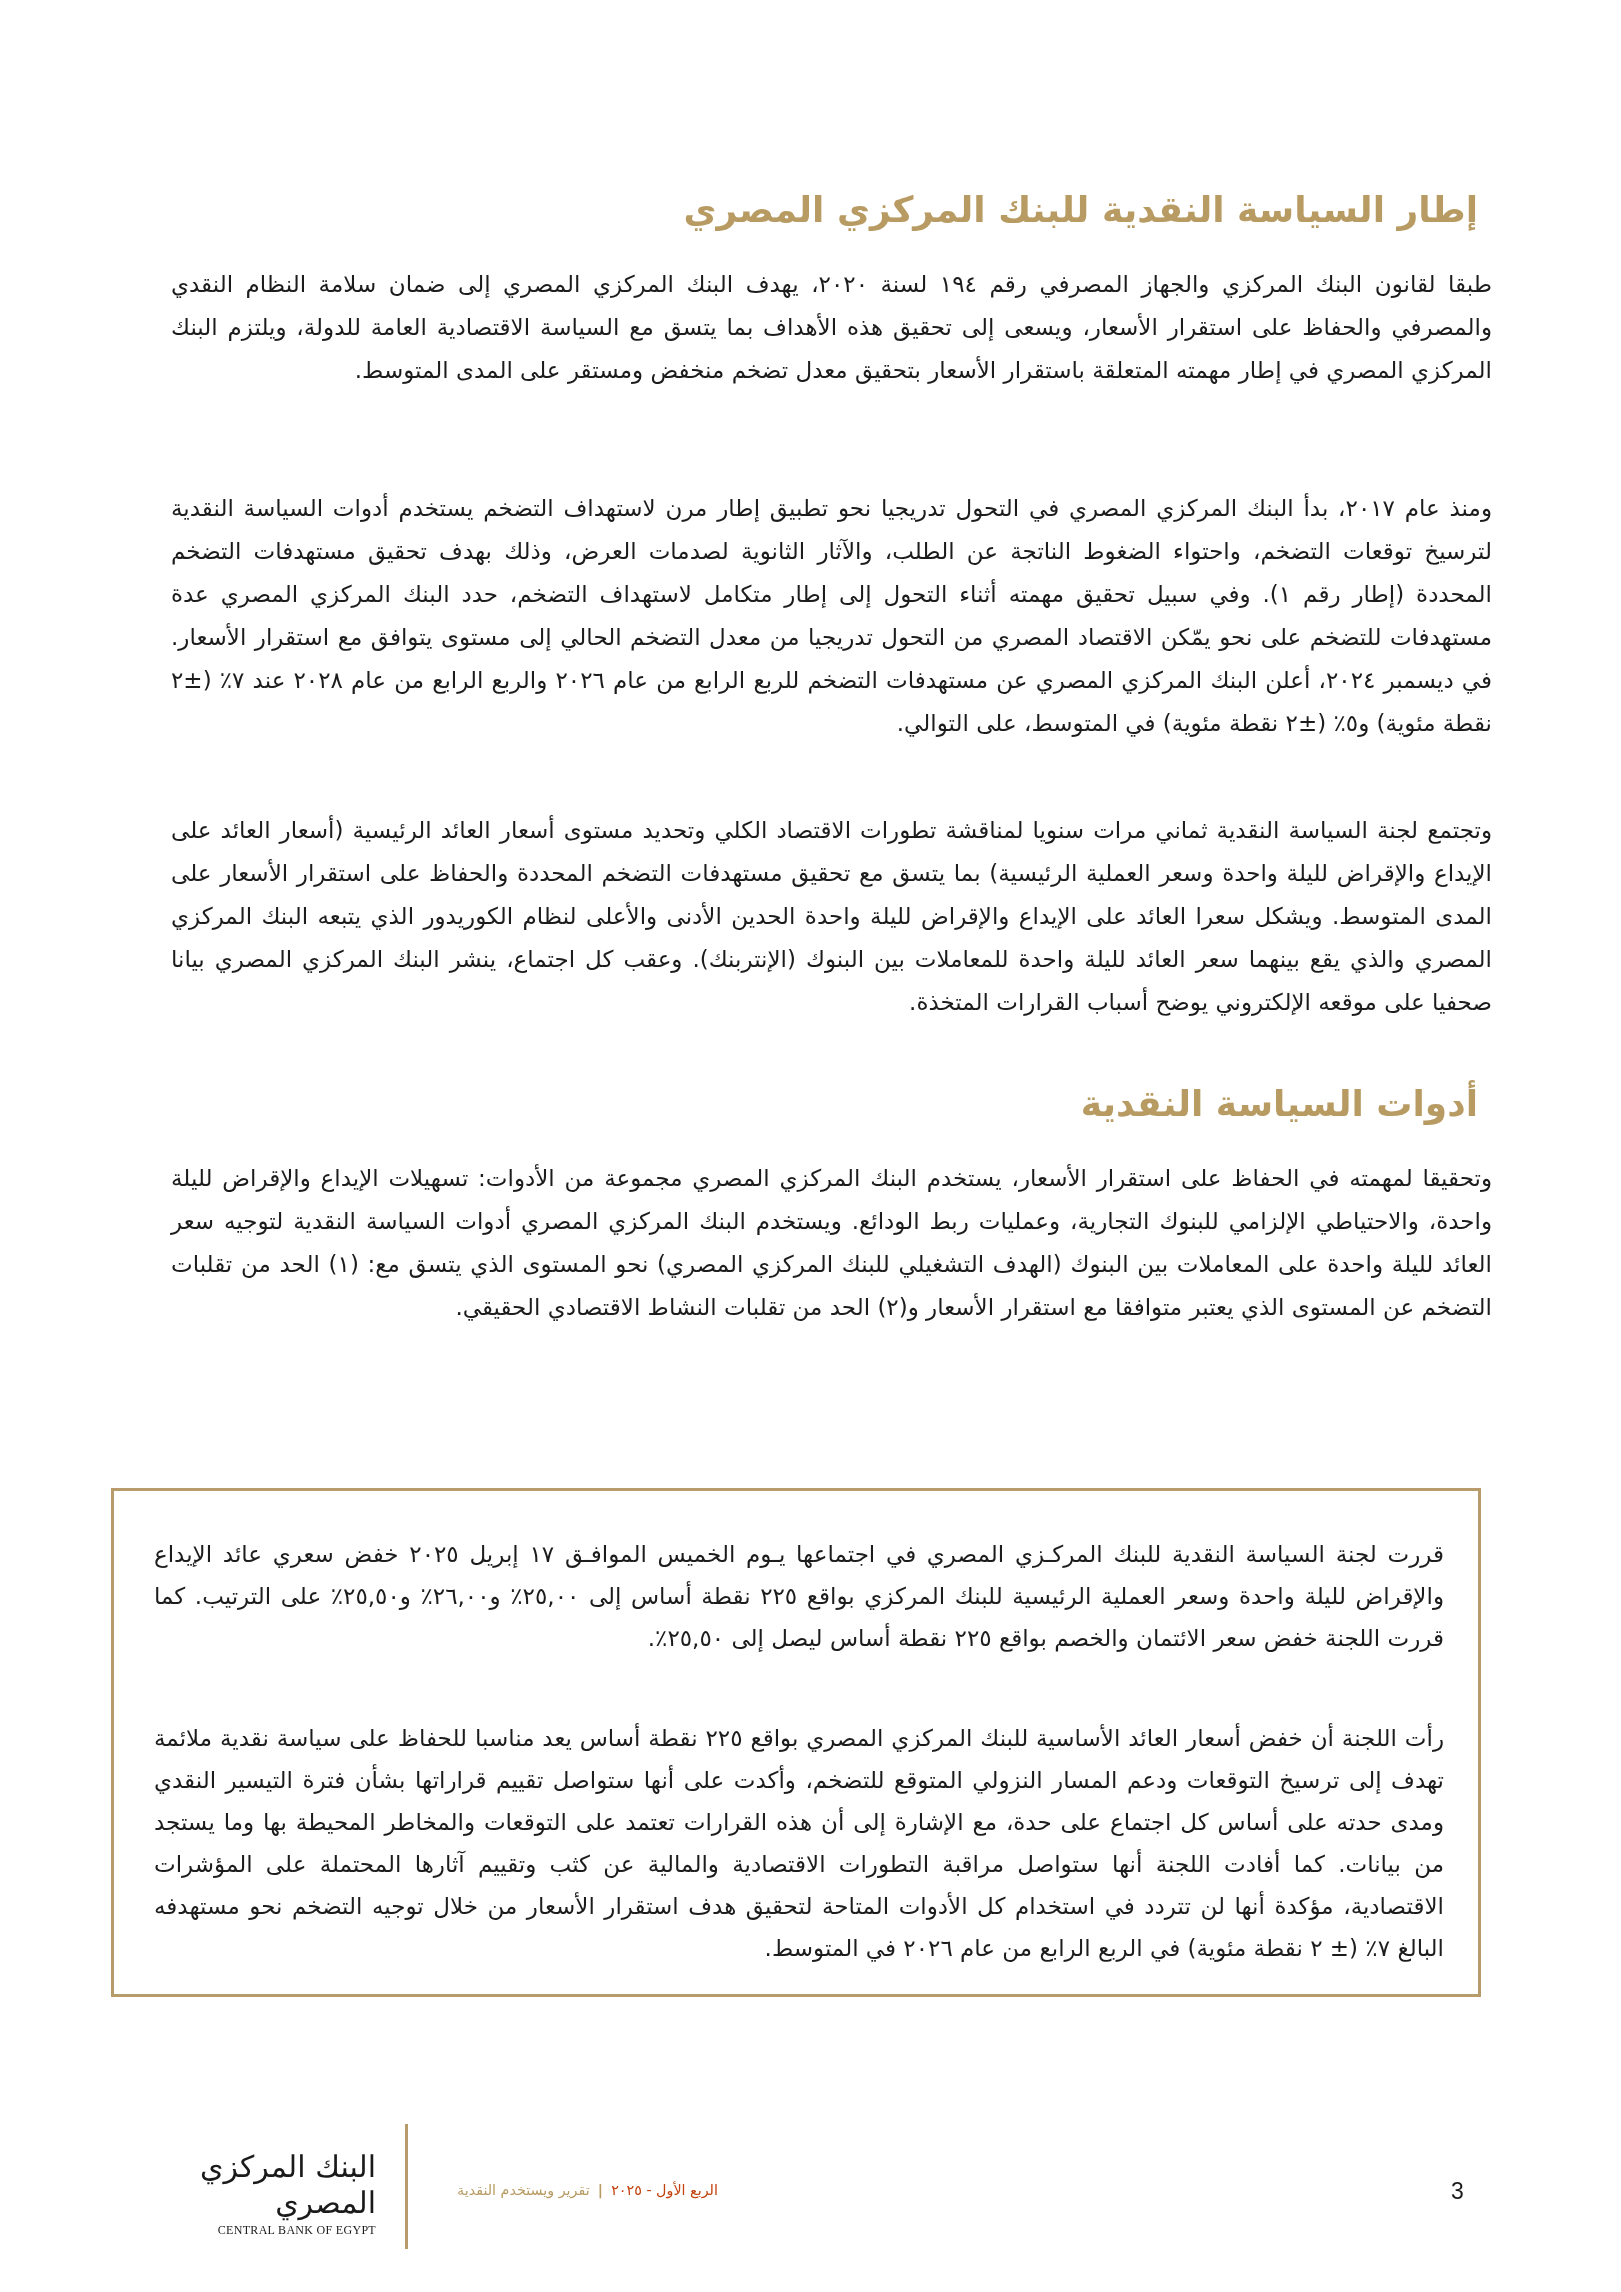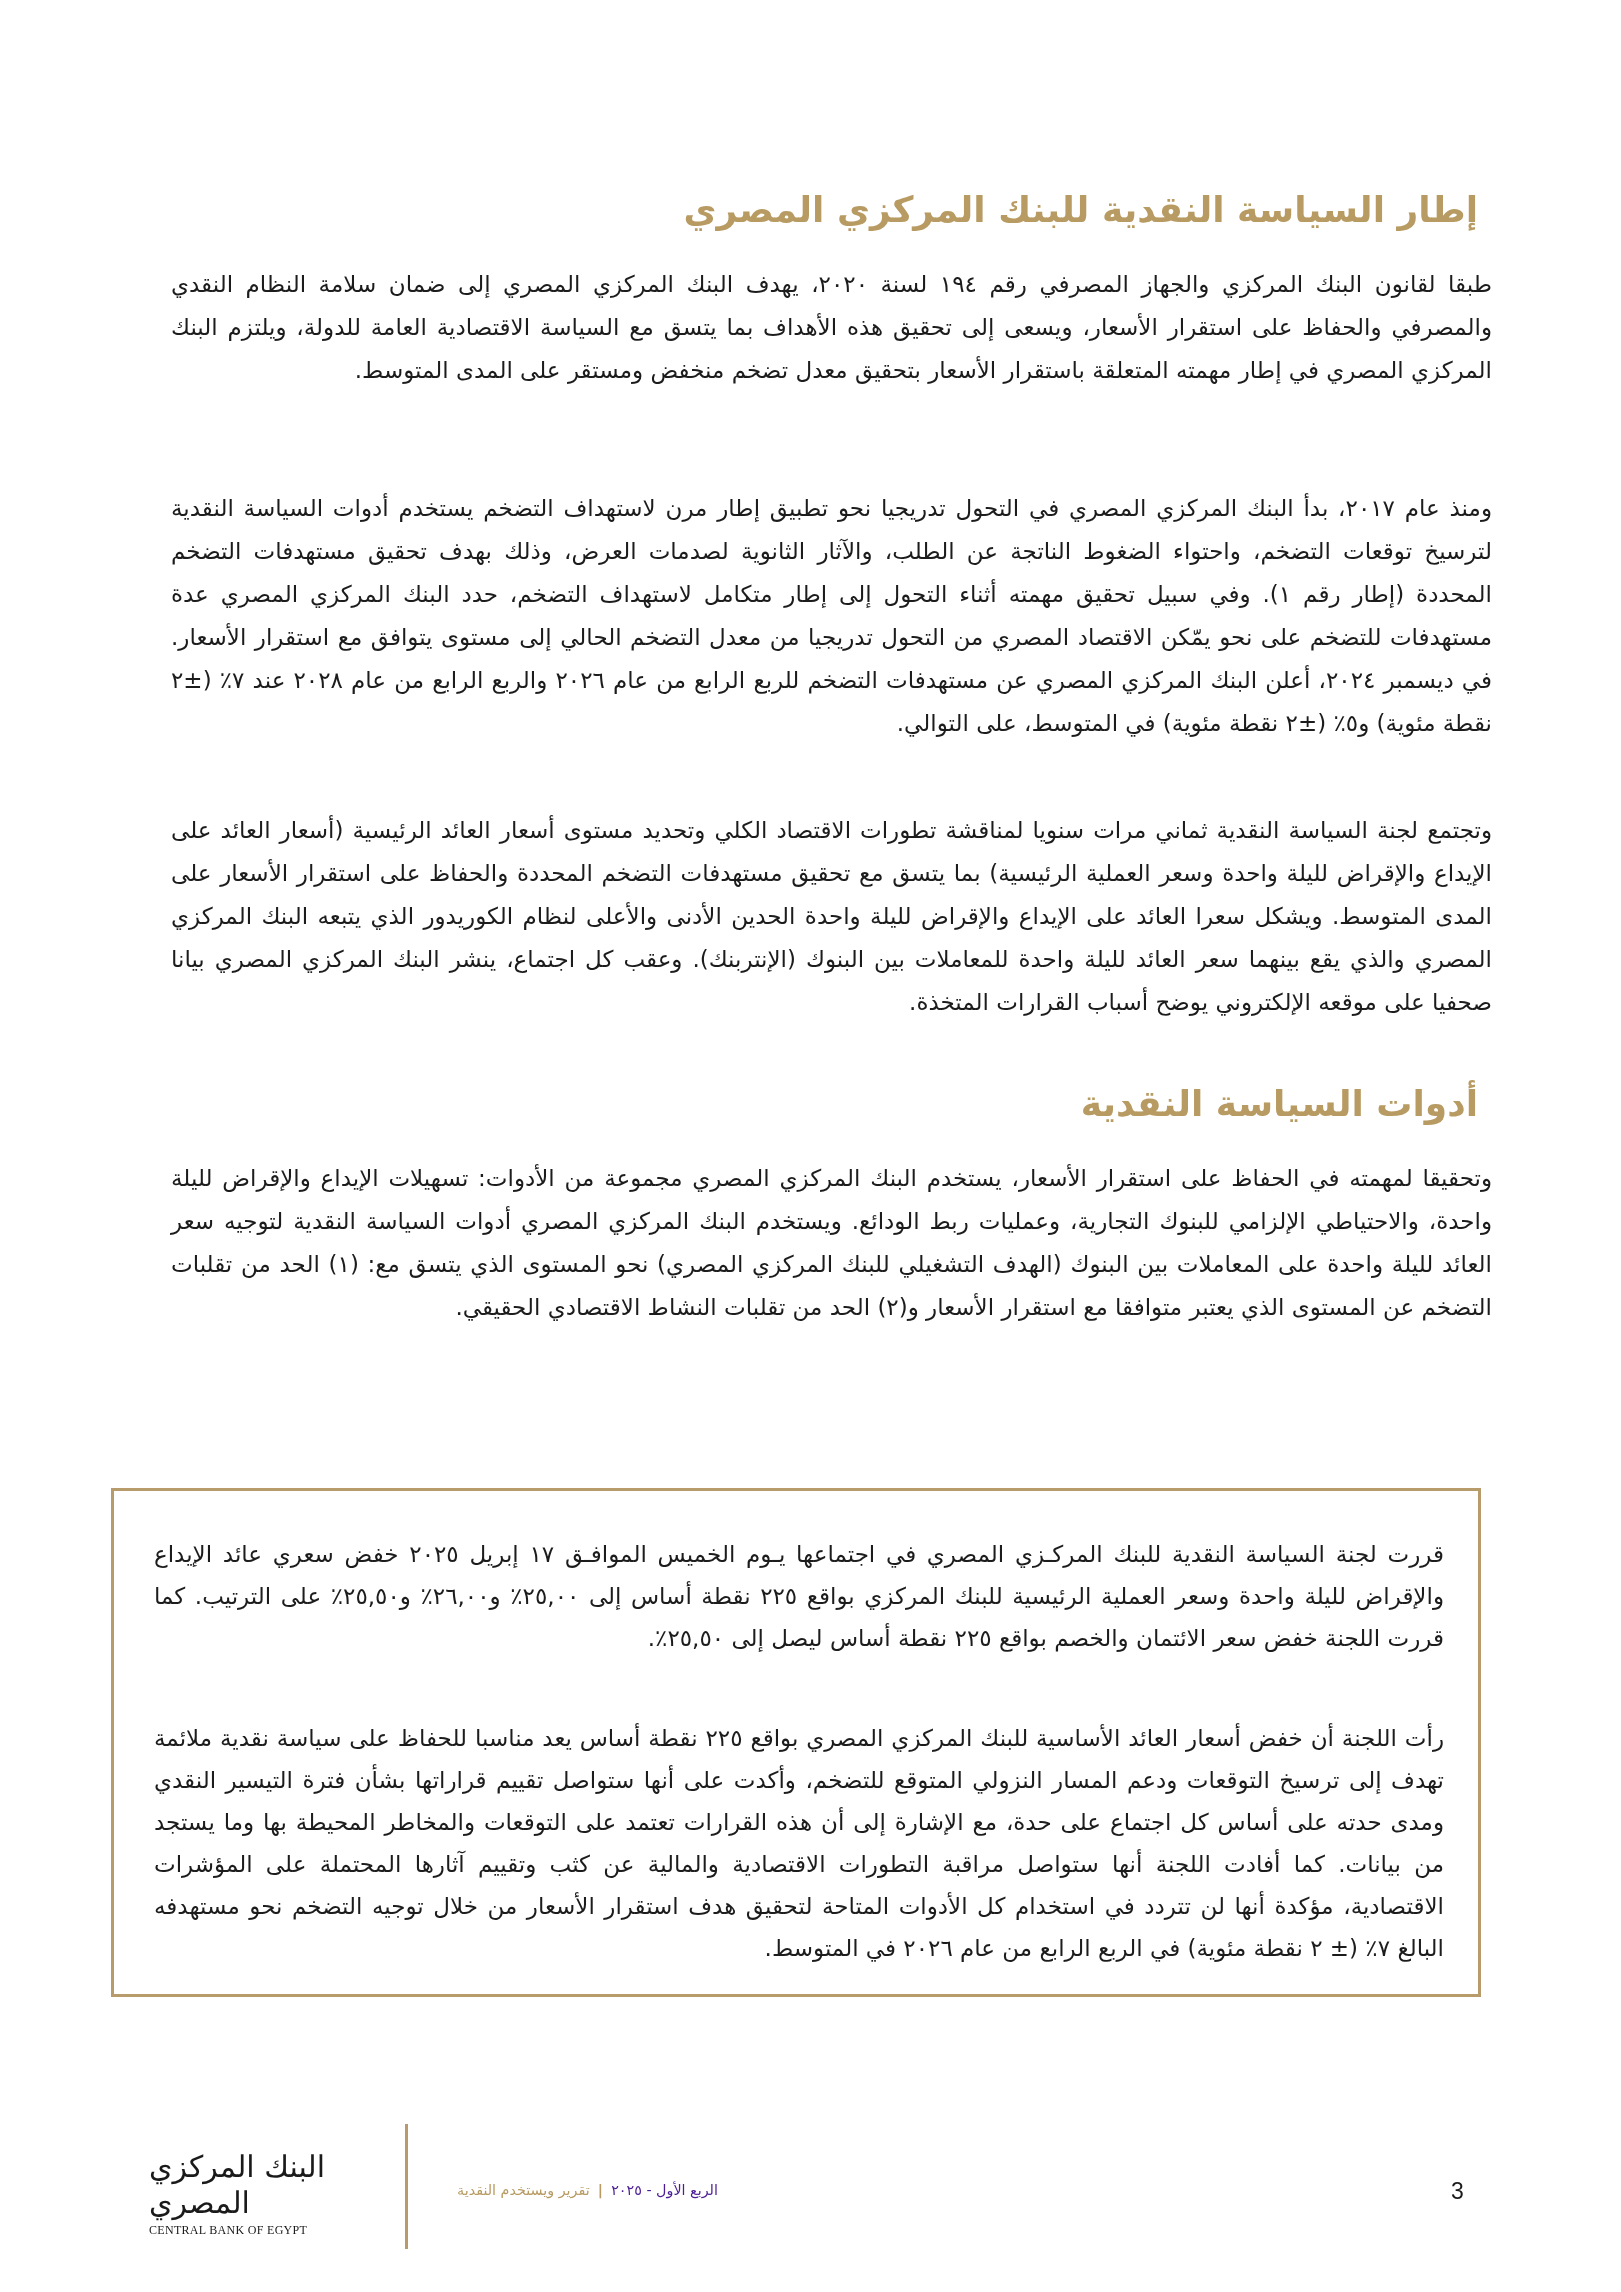--- a/index.html
+++ b/index.html
@@ -70,25 +70,25 @@
     .footer-divider {
       position: absolute;
       left: 405px;
       top: 2124px;
       width: 2.7px;
       height: 125px;
       background: #b89b6a;
     }
     .logo {
       position: absolute;
-      left: 149px;
+      left: 161px;
       top: 2149px;
       width: 215px;
       height: 63px;
-      text-align: left;
+      text-align: right;
     }
     .logo-ar {
       font-family: "DejaVu Serif", serif;
       font-size: 30px;
       line-height: 36px;
       color: #1a1a1a;
       direction: rtl;
       letter-spacing: -0.9px;
     }
     .logo-en {
@@ -102,21 +102,21 @@
       position: absolute;
       left: 457px;
       top: 2182px;
       direction: rtl;
       font-family: "DejaVu Sans", sans-serif;
       font-size: 14.3px;
       white-space: nowrap;
     }
     .footer-text .ft-report { color: #b89b62; }
     .footer-text .ft-sep { color: #b89b62; font-weight: bold; padding: 0 3.6px; }
-    .footer-text .ft-period { color: #4c1d95; }
+    .footer-text .ft-period { color: #c2410c; }
     .page-number {
       position: absolute;
       left: 1451px;
       top: 2178px;
       font-family: "Liberation Sans", sans-serif;
       font-size: 23px;
       color: #1a1a1a;
     }
   </style>
 </head>

